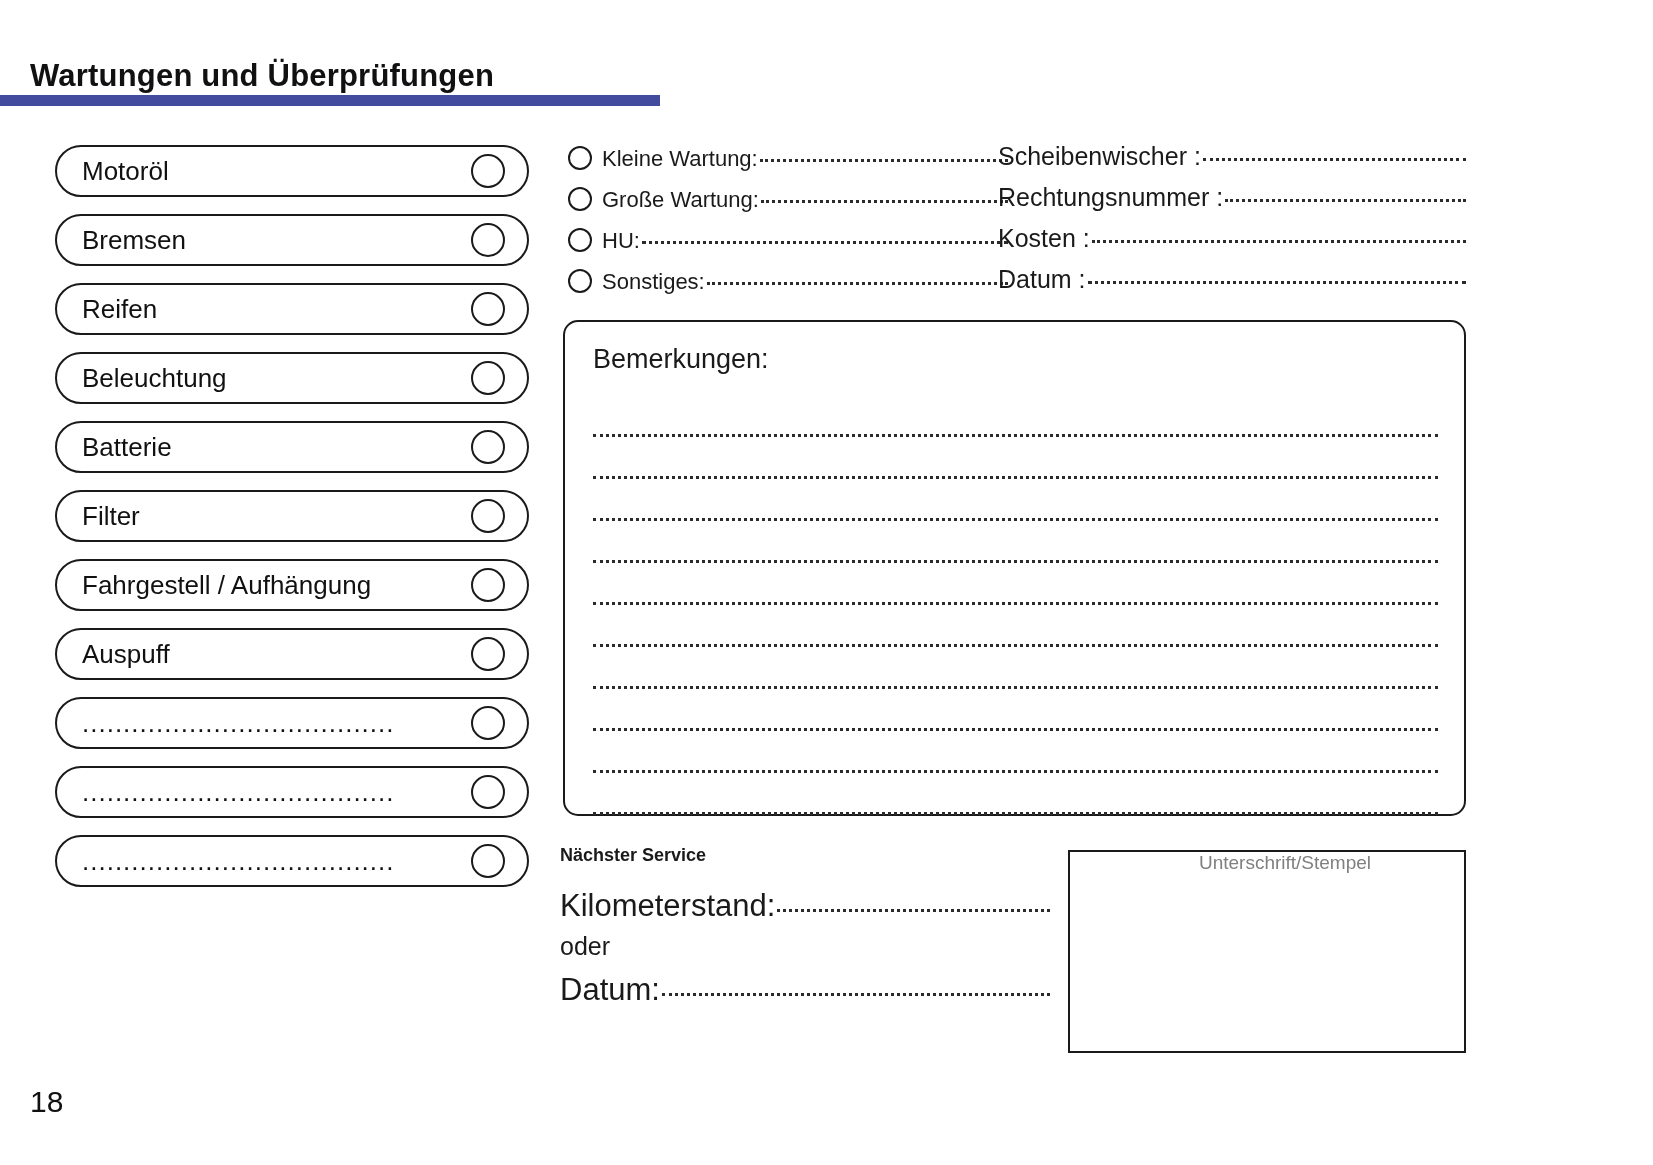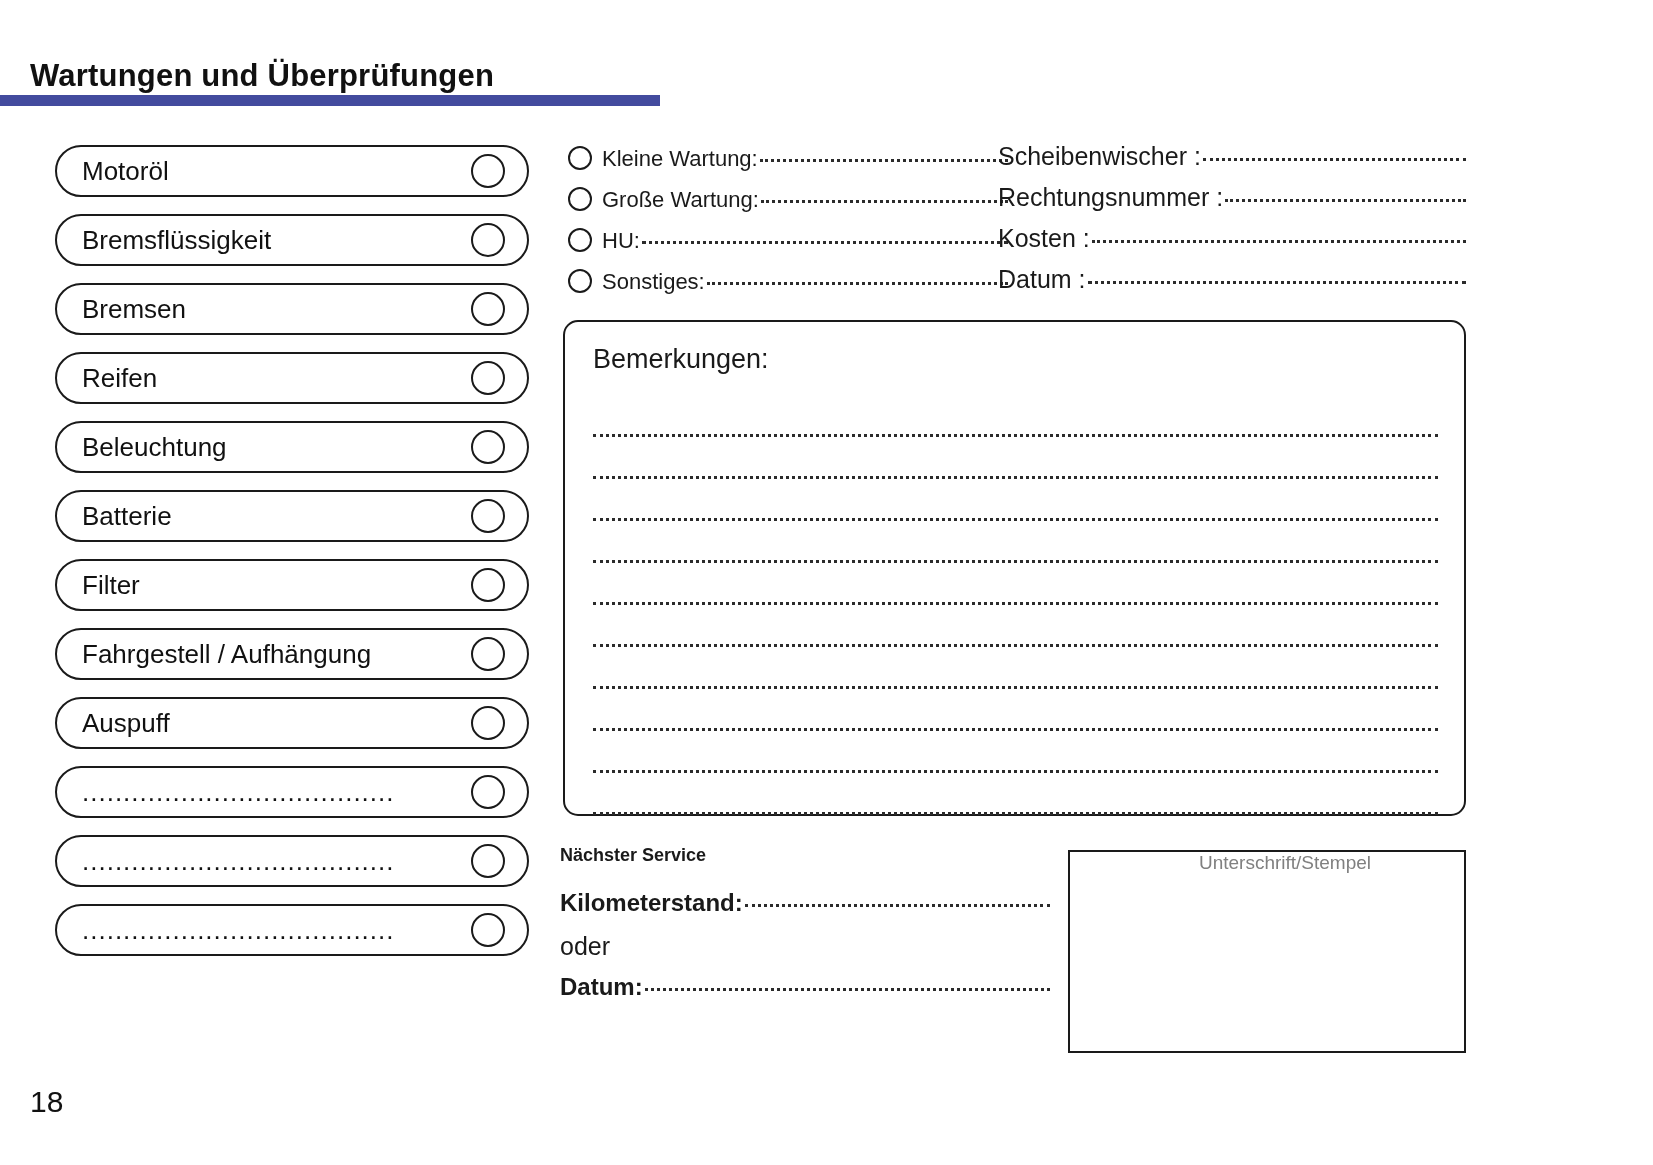--- a/index.html
+++ b/index.html
@@ -162,23 +162,22 @@
     font-weight: bold;
     margin-bottom: 22px;
   }
   .ns-row {
     display: flex;
     align-items: baseline;
     height: 40px;
     margin-bottom: 4px;
   }
   .ns-label {
-    font-size: 24px;
+    font-size: 31px;
     white-space: nowrap;
-    font-weight: bold;
   }
   .ns-plain {
     font-size: 25px;
     height: 40px;
   }
 
   
   .stamp {
     position: absolute;
     left: 1068px;
@@ -209,24 +208,20 @@
 
 <div class="page-title">Wartungen und Überprüfungen</div>
 <div class="title-rule"></div>
 
 <div class="checklist">
   <div class="check-row">
     <span class="check-label">Motoröl</span>
     <span class="check-circle"></span>
   </div>
   <div class="check-row">
-    <span class="check-label">Bremsflüssigkeit</span>
-    <span class="check-circle"></span>
-  </div>
-  <div class="check-row">
     <span class="check-label">Bremsen</span>
     <span class="check-circle"></span>
   </div>
   <div class="check-row">
     <span class="check-label">Reifen</span>
     <span class="check-circle"></span>
   </div>
   <div class="check-row">
     <span class="check-label">Beleuchtung</span>
     <span class="check-circle"></span>

